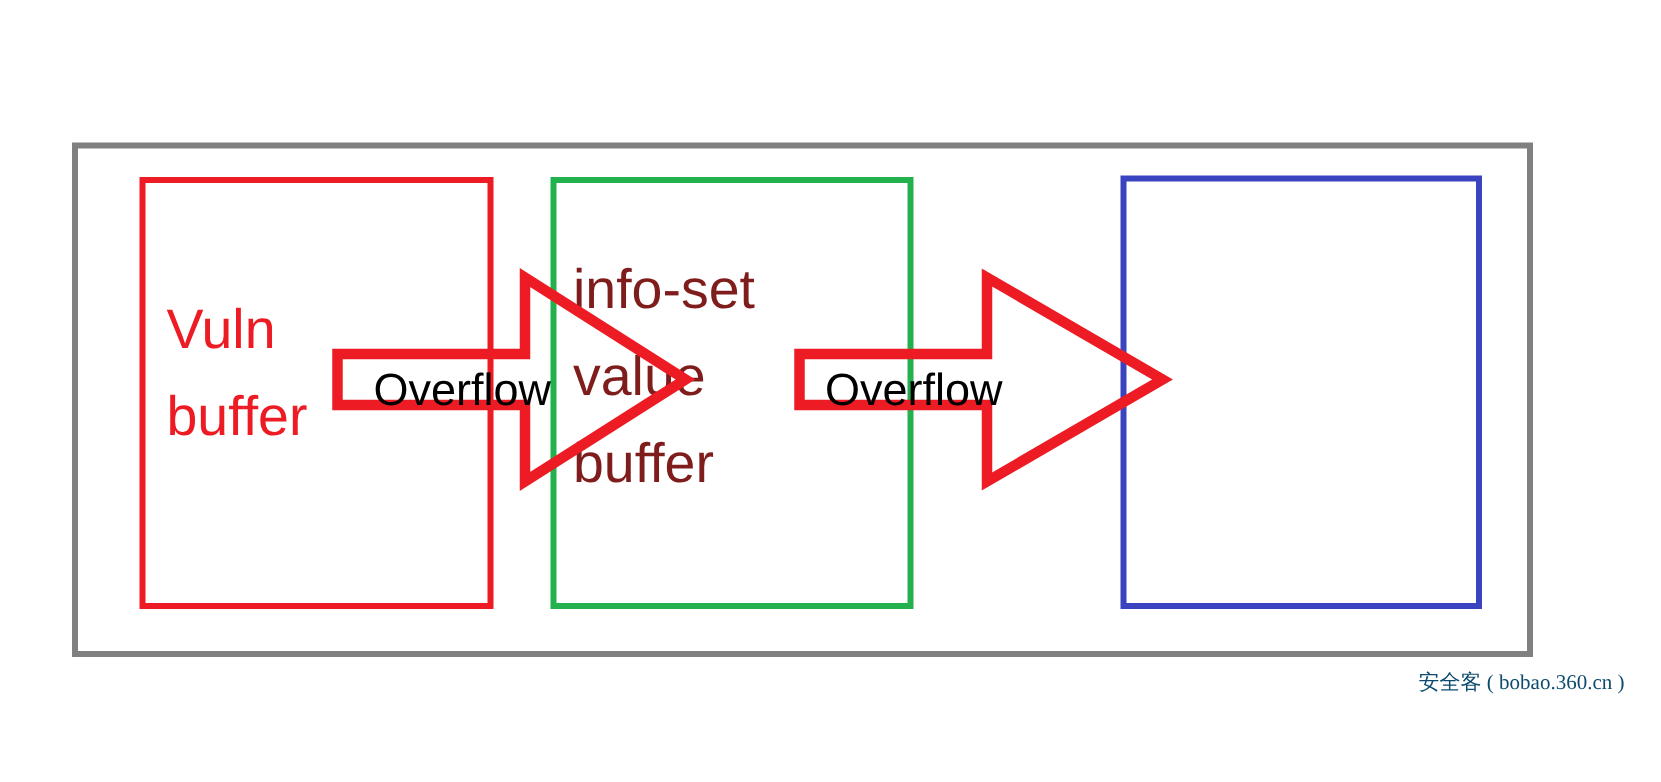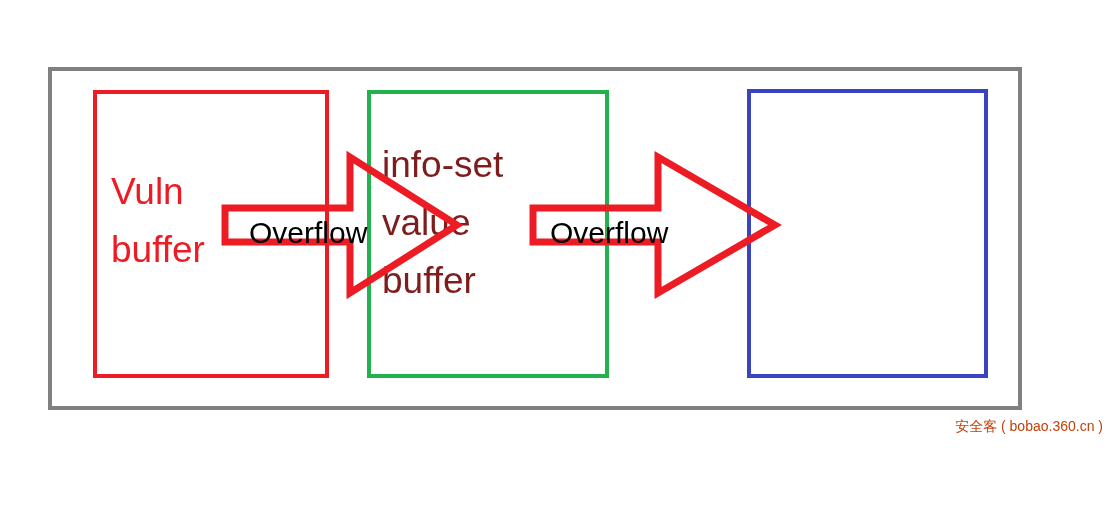--- a/index.html
+++ b/index.html
@@ -9,20 +9,21 @@
   }
   body {
     font-family: "Liberation Sans", "DejaVu Sans", sans-serif;
   }
   #canvas {
     position: relative;
     width: 1107px;
     height: 442px;
     background: #ffffff;
     overflow: hidden;
+    margin-top: 28px;
   }
   
   .outer-frame {
     position: absolute;
     left: 48px;
     top: 67px;
     width: 974px;
     height: 343px;
     border: 4px solid #808080;
     box-sizing: border-box;
@@ -99,25 +100,25 @@
     font-size: 30px;
     color: #000000;
     line-height: 1;
     white-space: nowrap;
   }
   .arrow-label-1 { left: 249px; top: 218px; }
   .arrow-label-2 { left: 550px; top: 218px; }
   
   .watermark {
     position: absolute;
-    right: 4px;
+    right: 24px;
     bottom: 6px;
     font-size: 14px;
-    color: #c2410c;
-    font-family: Liberation Sans, sans-serif;
+    color: #0c4a6e;
+    font-family: Liberation Serif, serif;
     white-space: nowrap;
   }
 </style>
 </head>
 <body>
 
 <div id="canvas">
 
   <div class="outer-frame"></div>
 

